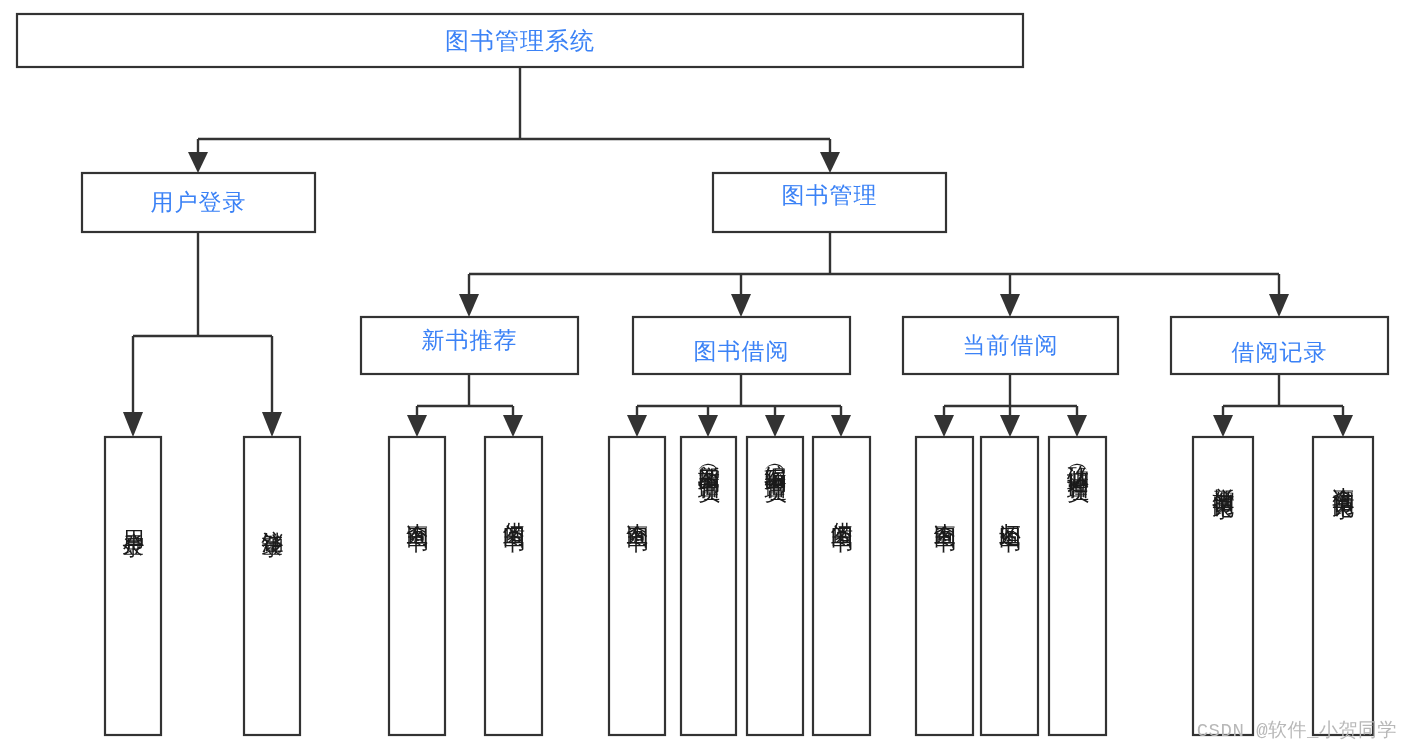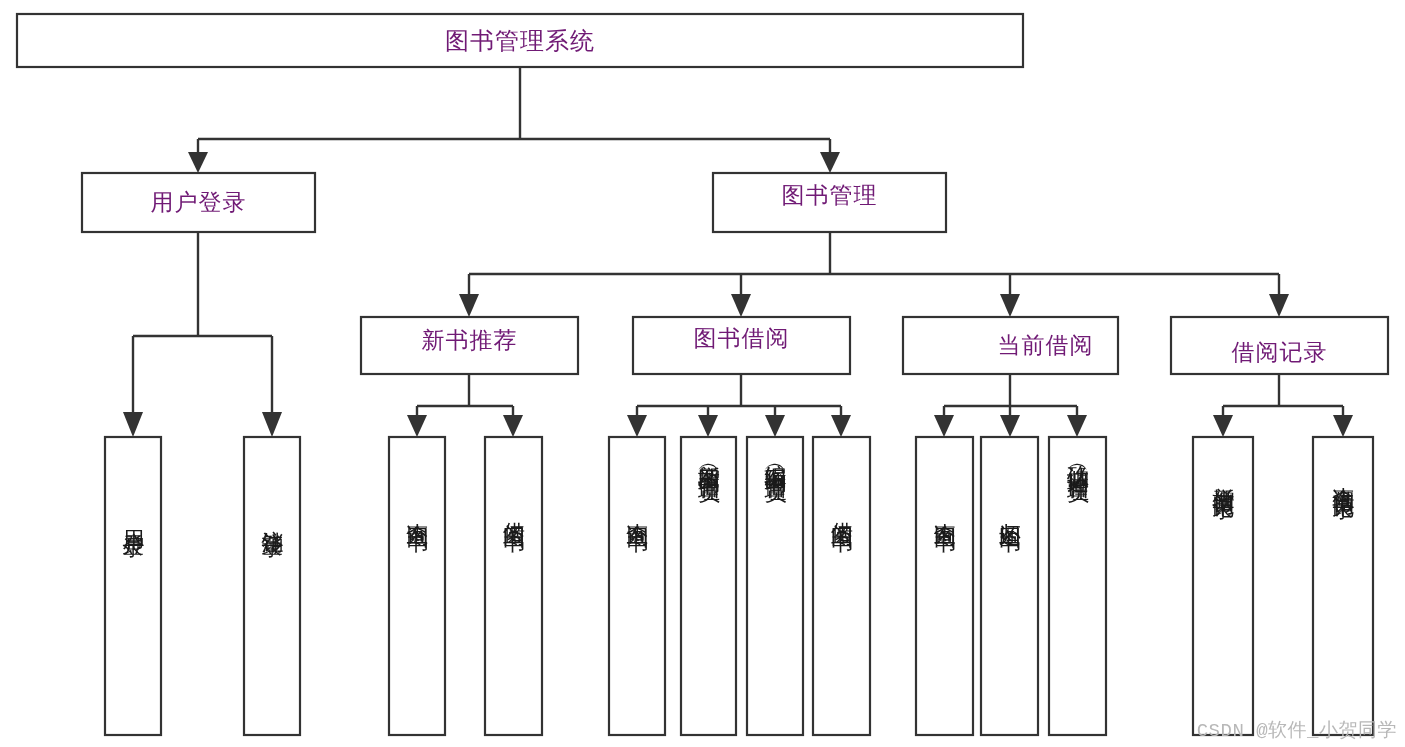--- a/index.html
+++ b/index.html
@@ -65,21 +65,21 @@
     position: absolute;
     box-sizing: border-box;
     display: flex;
     align-items: center;
     justify-content: center;
     pointer-events: none;
   }
   .htext {
     font-family: "DejaVu Sans", "Liberation Sans", sans-serif;
     font-size: 23px;
-    color: #701a75;
+    color: #3b82f6;
     letter-spacing: 1px;
     white-space: nowrap;
   }
   .htext.root {
     font-size: 24px;
   }
   #watermark {
     position: absolute;
     right: 8px;
     bottom: 4px;
@@ -208,24 +208,24 @@
   <div class="htext-wrap" style="left:82px; top:173px; width:233px; height:59px;">
     <span class="htext">用户登录</span>
   </div>
   <div class="htext-wrap" style="left:713px; top:173px; width:233px; height:44px;">
     <span class="htext">图书管理</span>
   </div>
 
   <div class="htext-wrap" style="left:361px; top:317px; width:217px; height:46px;">
     <span class="htext">新书推荐</span>
   </div>
-  <div class="htext-wrap" style="left:633px; top:304px; width:217px; height:68px;">
+  <div class="htext-wrap" style="left:633px; top:317px; width:217px; height:68px;">
     <span class="htext">图书借阅</span>
   </div>
-  <div class="htext-wrap" style="left:903px; top:317px; width:215px; height:57px;margin-left:35px;">
+  <div class="htext-wrap" style="left:903px; top:317px; width:215px; height:57px;">
     <span class="htext">当前借阅</span>
   </div>
   <div class="htext-wrap" style="left:1171px; top:317px; width:217px; height:70px;">
     <span class="htext">借阅记录</span>
   </div>
 
   <div class="vtext-wrap" style="left:105px; top:437px; width:56px; height:298px; padding-top:75px;">
     <span class="vtext">用户登录</span>
   </div>
   <div class="vtext-wrap" style="left:244px; top:437px; width:56px; height:298px; padding-top:75px;">

